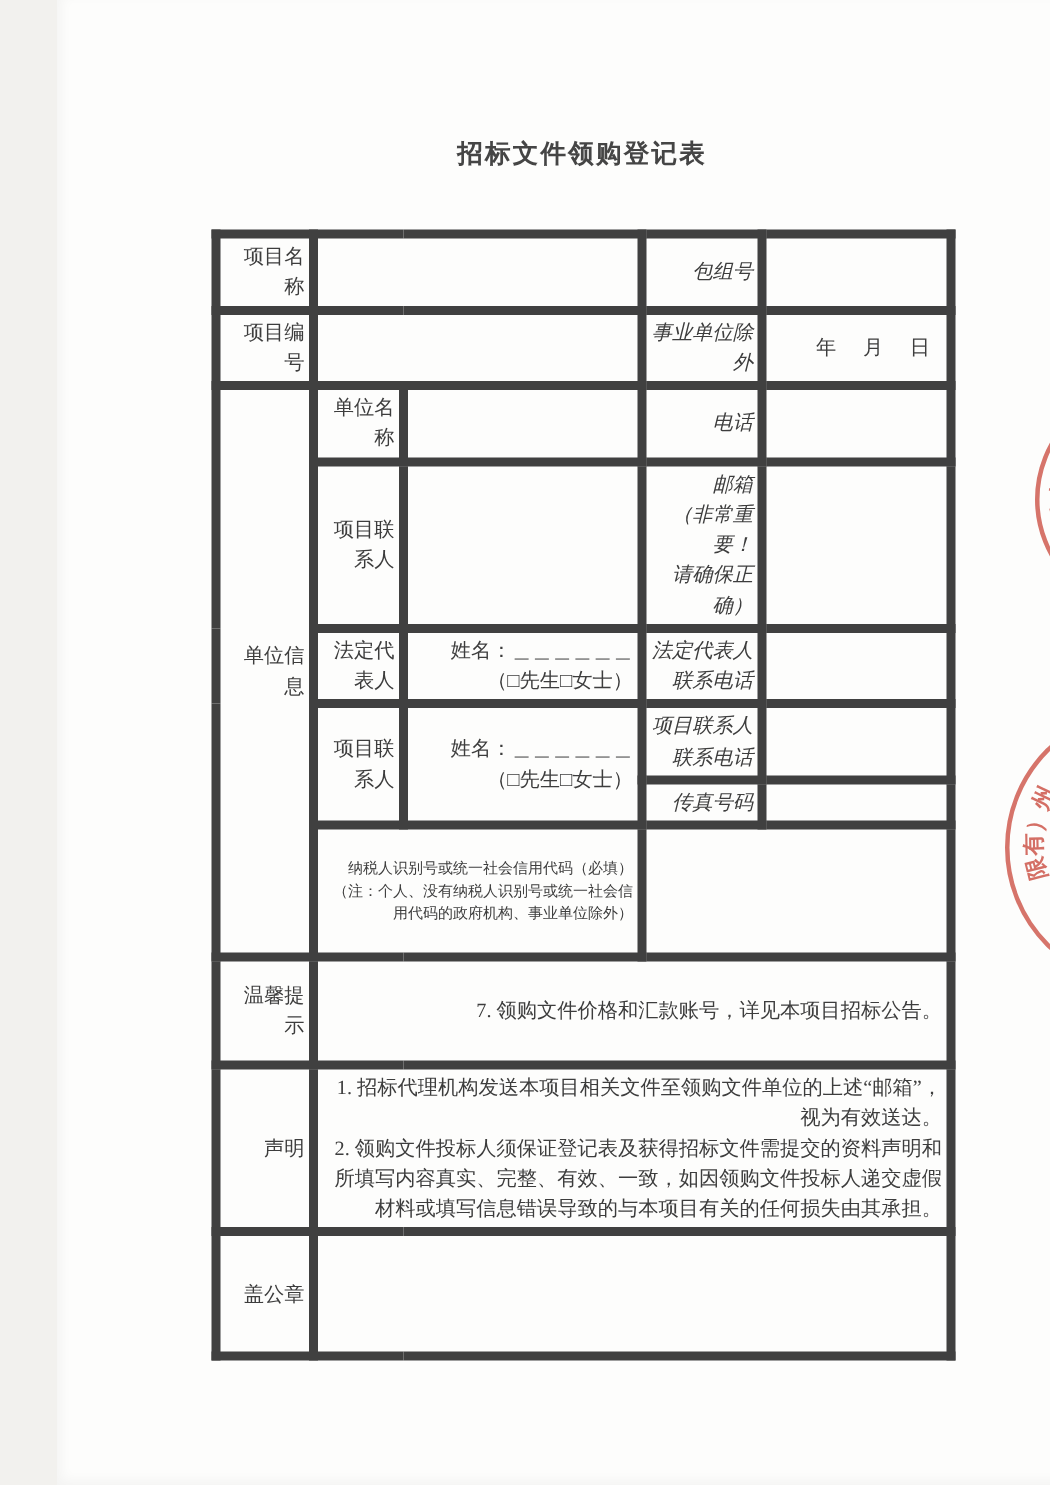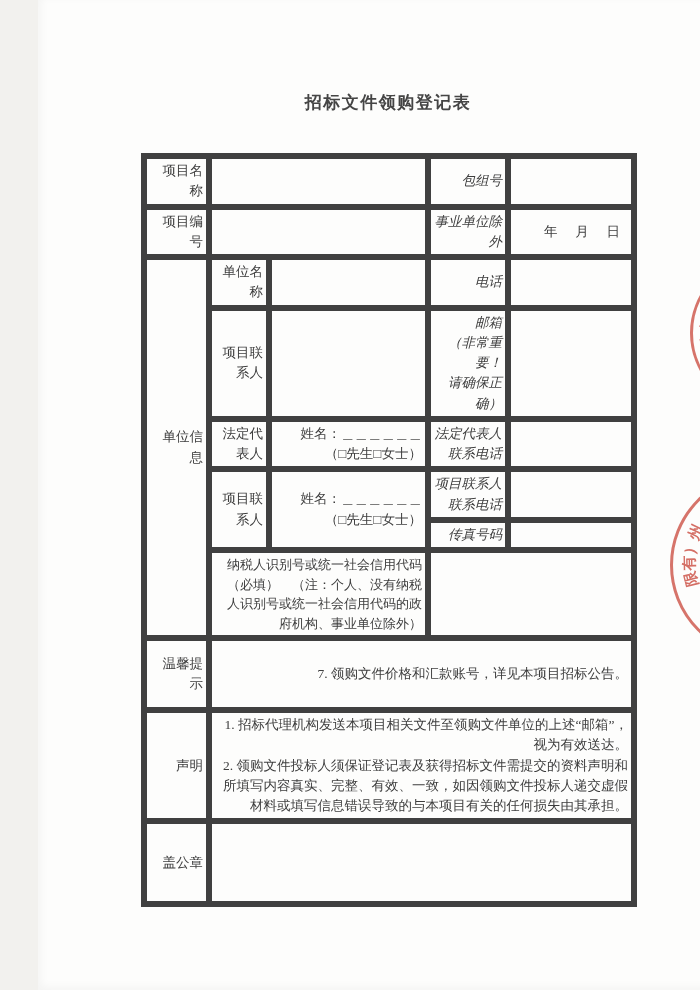--- a/index.html
+++ b/index.html
@@ -128,21 +128,21 @@
         <td rowspan="2" class="left pre">姓名：＿＿＿＿＿＿
 （□先生□女士）</td>
         <td class="c4">项目联系人联系电话</td>
         <td></td>
       </tr>
       <tr style="height:28px">
         <td class="c4">传真号码</td>
         <td></td>
       </tr>
       <tr style="height:88px">
-        <td colspan="2" class="left" style="font-size:13px">纳税人识别号或统一社会信用代码（必填）　（注：个人、没有纳税人识别号或统一社会信用代码的政府机构、事业单位除外）</td>
+        <td colspan="2" class="left" style="font-size:10px">纳税人识别号或统一社会信用代码（必填）　（注：个人、没有纳税人识别号或统一社会信用代码的政府机构、事业单位除外）</td>
         <td colspan="2"></td>
       </tr>
       <tr style="height:72px">
         <td>温馨提示</td>
         <td colspan="4" class="para">7. 领购文件价格和汇款账号，详见本项目招标公告。</td>
       </tr>
       <tr style="height:110px">
         <td>声明</td>
         <td colspan="4" class="para pre">1. 招标代理机构发送本项目相关文件至领购文件单位的上述“邮箱”，视为有效送达。
 2. 领购文件投标人须保证登记表及获得招标文件需提交的资料声明和所填写内容真实、完整、有效、一致，如因领购文件投标人递交虚假材料或填写信息错误导致的与本项目有关的任何损失由其承担。</td>

